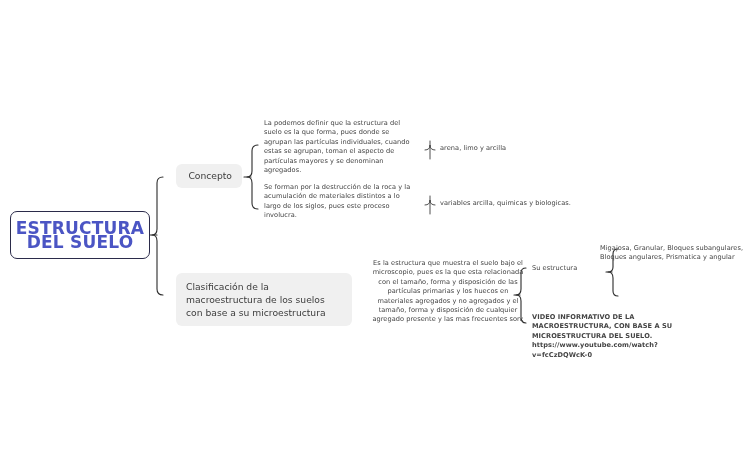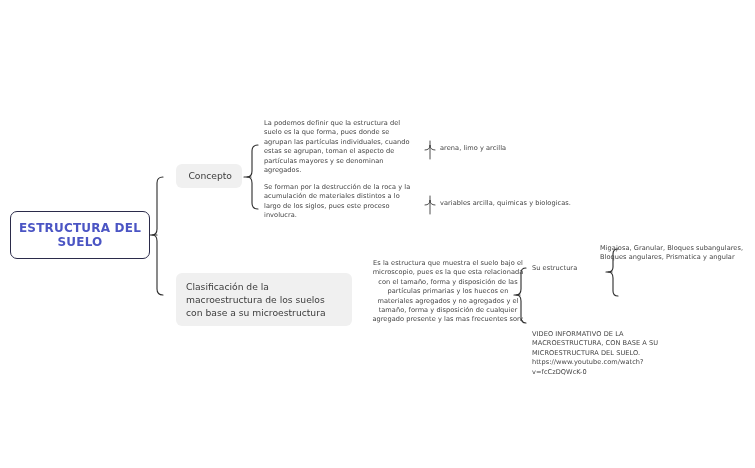--- a/index.html
+++ b/index.html
@@ -34,21 +34,21 @@
     height: 48px;
     border: 1.6px solid #2b2b4a;
     border-radius: 7px;
     background: #ffffff;
     display: flex;
     align-items: center;
     justify-content: center;
     text-align: center;
   }
   .root-label {
-    font-size: 12px;
+    font-size: 17px;
     font-weight: bold;
     line-height: 14px;
     color: #4b55c4;
     letter-spacing: 0.2px;
   }
 
   
   .pill {
     background: #f0f0f0;
     border-radius: 6px;
@@ -82,21 +82,21 @@
     letter-spacing: 0.05px;
   }
   .t-concept-1 { left: 264px; top: 119px; width: 152px; }
   .t-concept-2 { left: 264px; top: 183px; width: 152px; }
   .t-arena     { left: 440px; top: 144px; width: 120px; }
   .t-variables { left: 440px; top: 199px; width: 150px; }
   .t-macro     { left: 372px; top: 259px; width: 152px; text-align: center; }
   .t-suestruct { left: 532px; top: 264px; width: 72px; }
   .t-migajosa  { left: 600px; top: 244px; width: 150px; }
   .t-congranos { left: 600px; top: 275px; width: 150px; }
-  .t-video     { left: 532px; top: 330px; width: 160px; }
+  .t-video     { left: 532px; top: 313px; width: 160px; font-weight: bold; }
 
   
   #connectors {
     position: absolute;
     left: 0; top: 0;
     width: 755px;
     height: 468px;
     pointer-events: none;
   }
   #connectors path {

